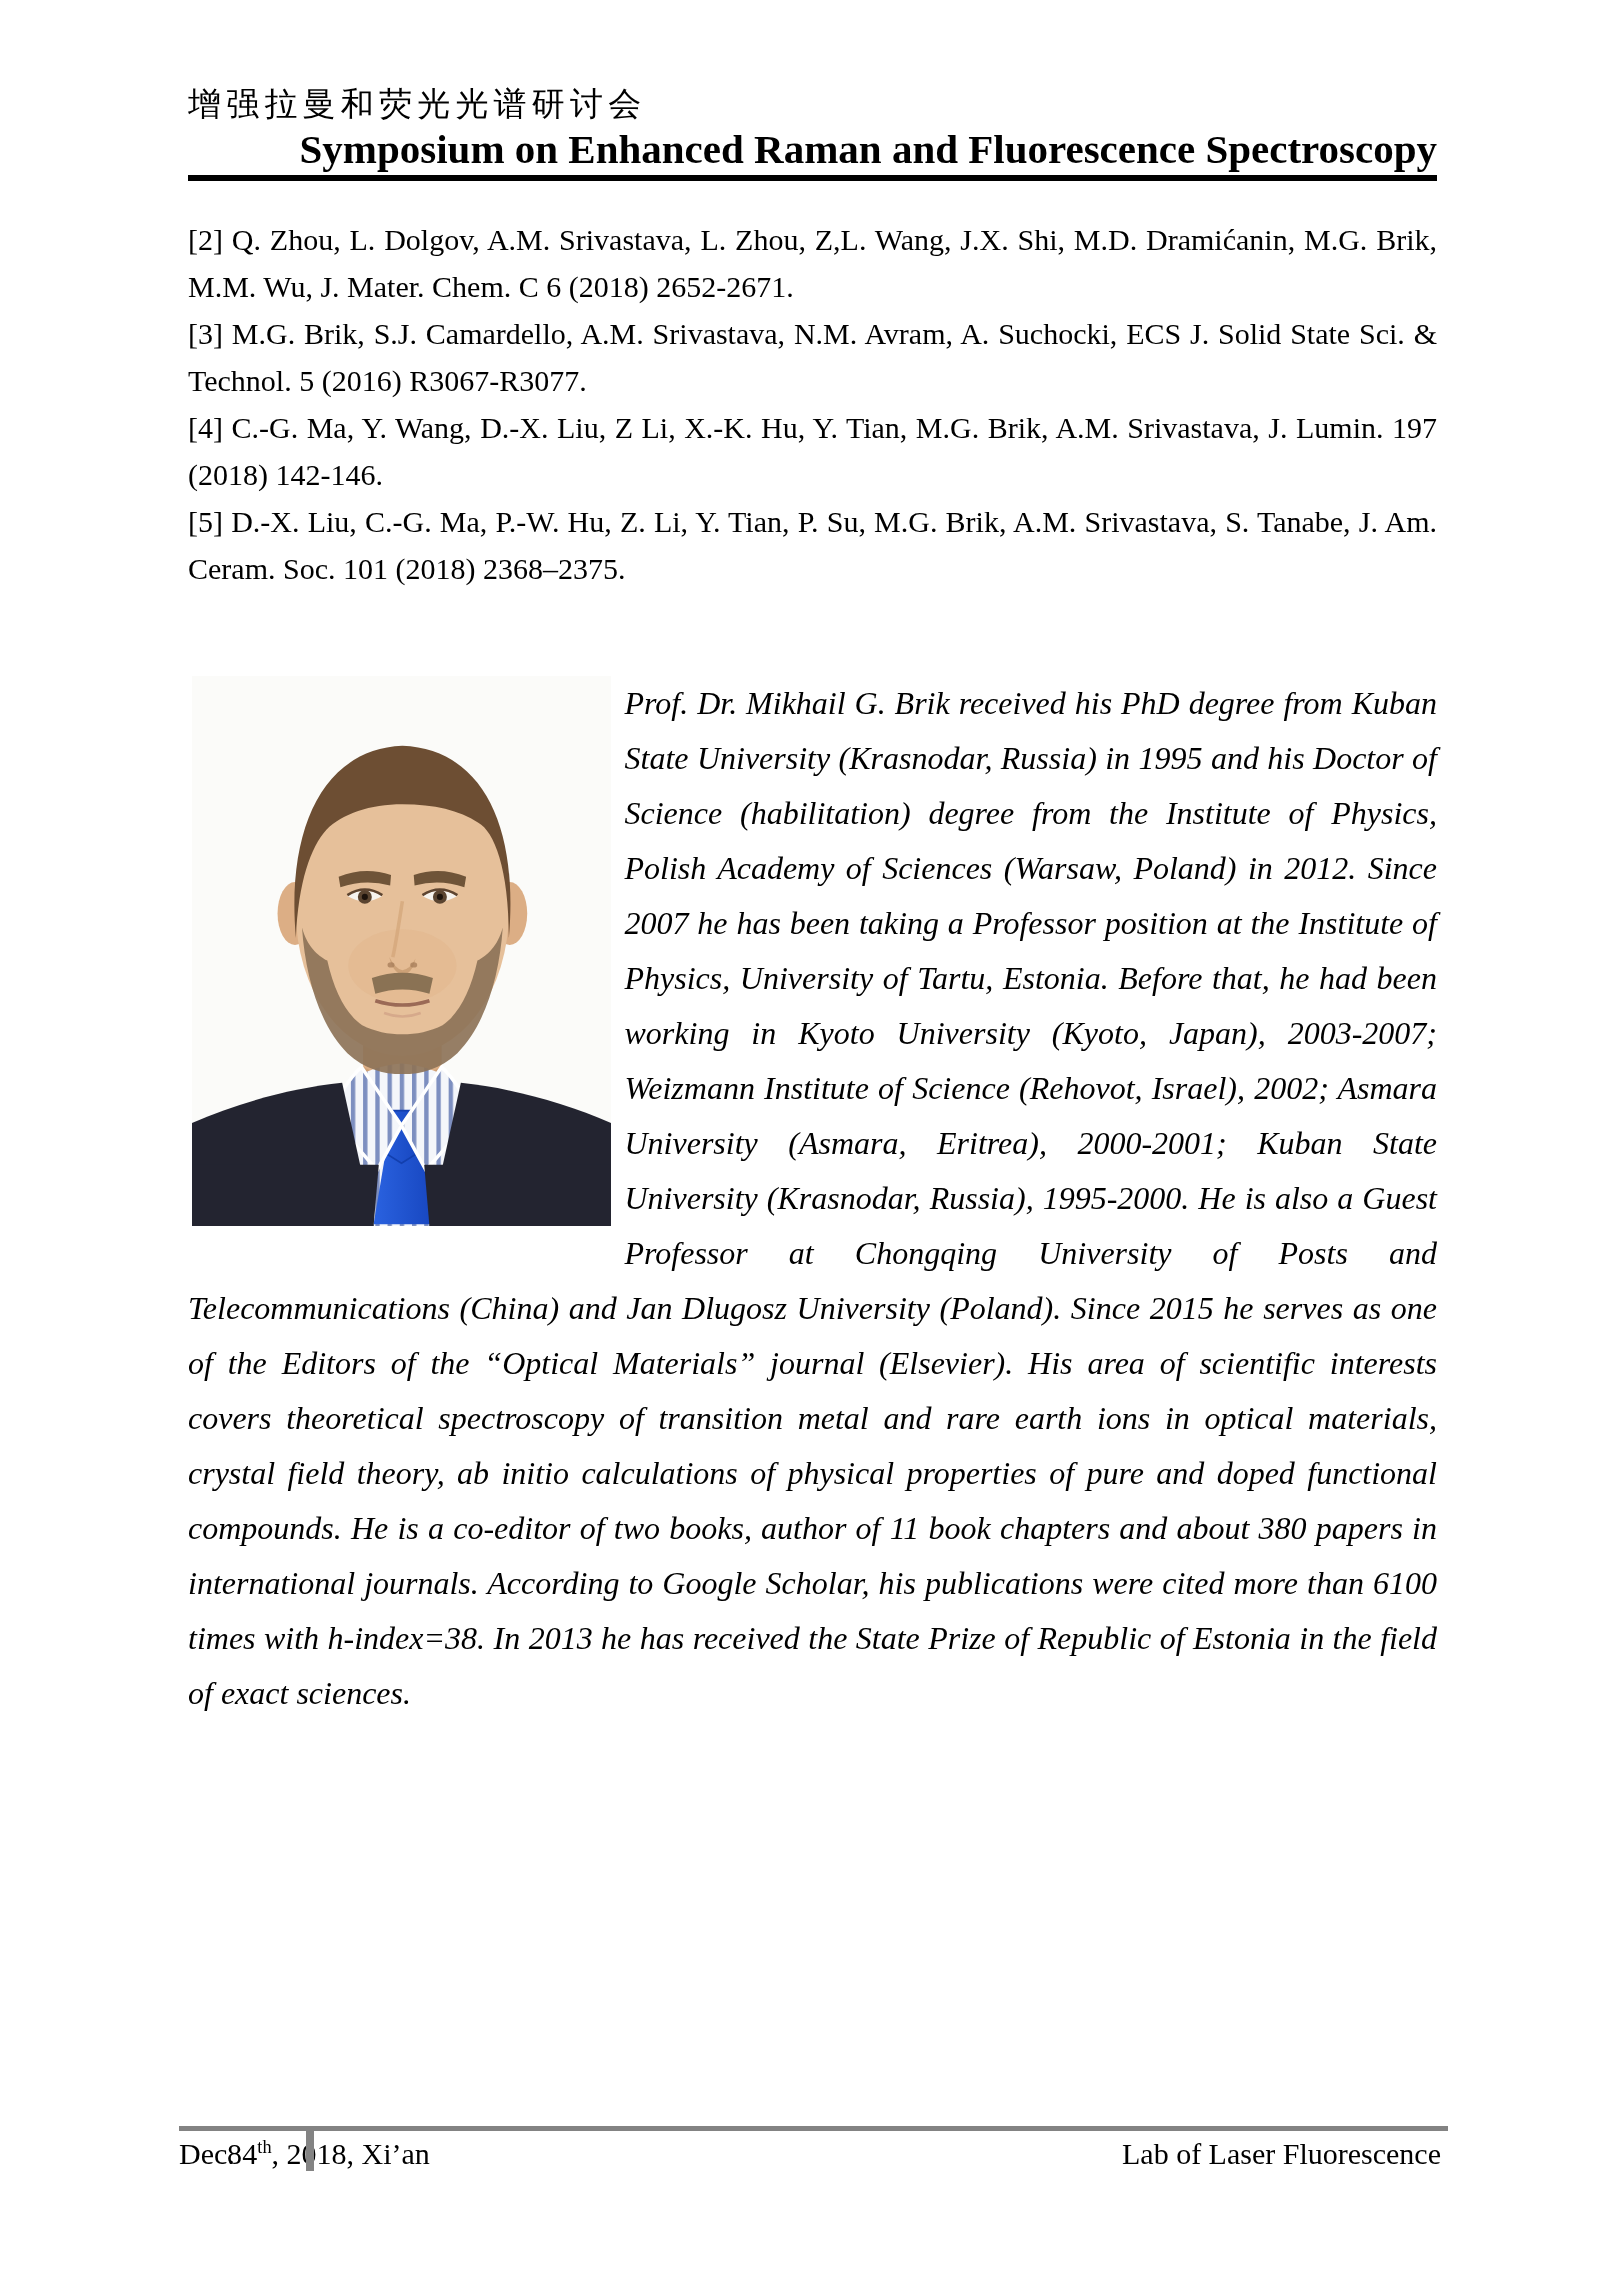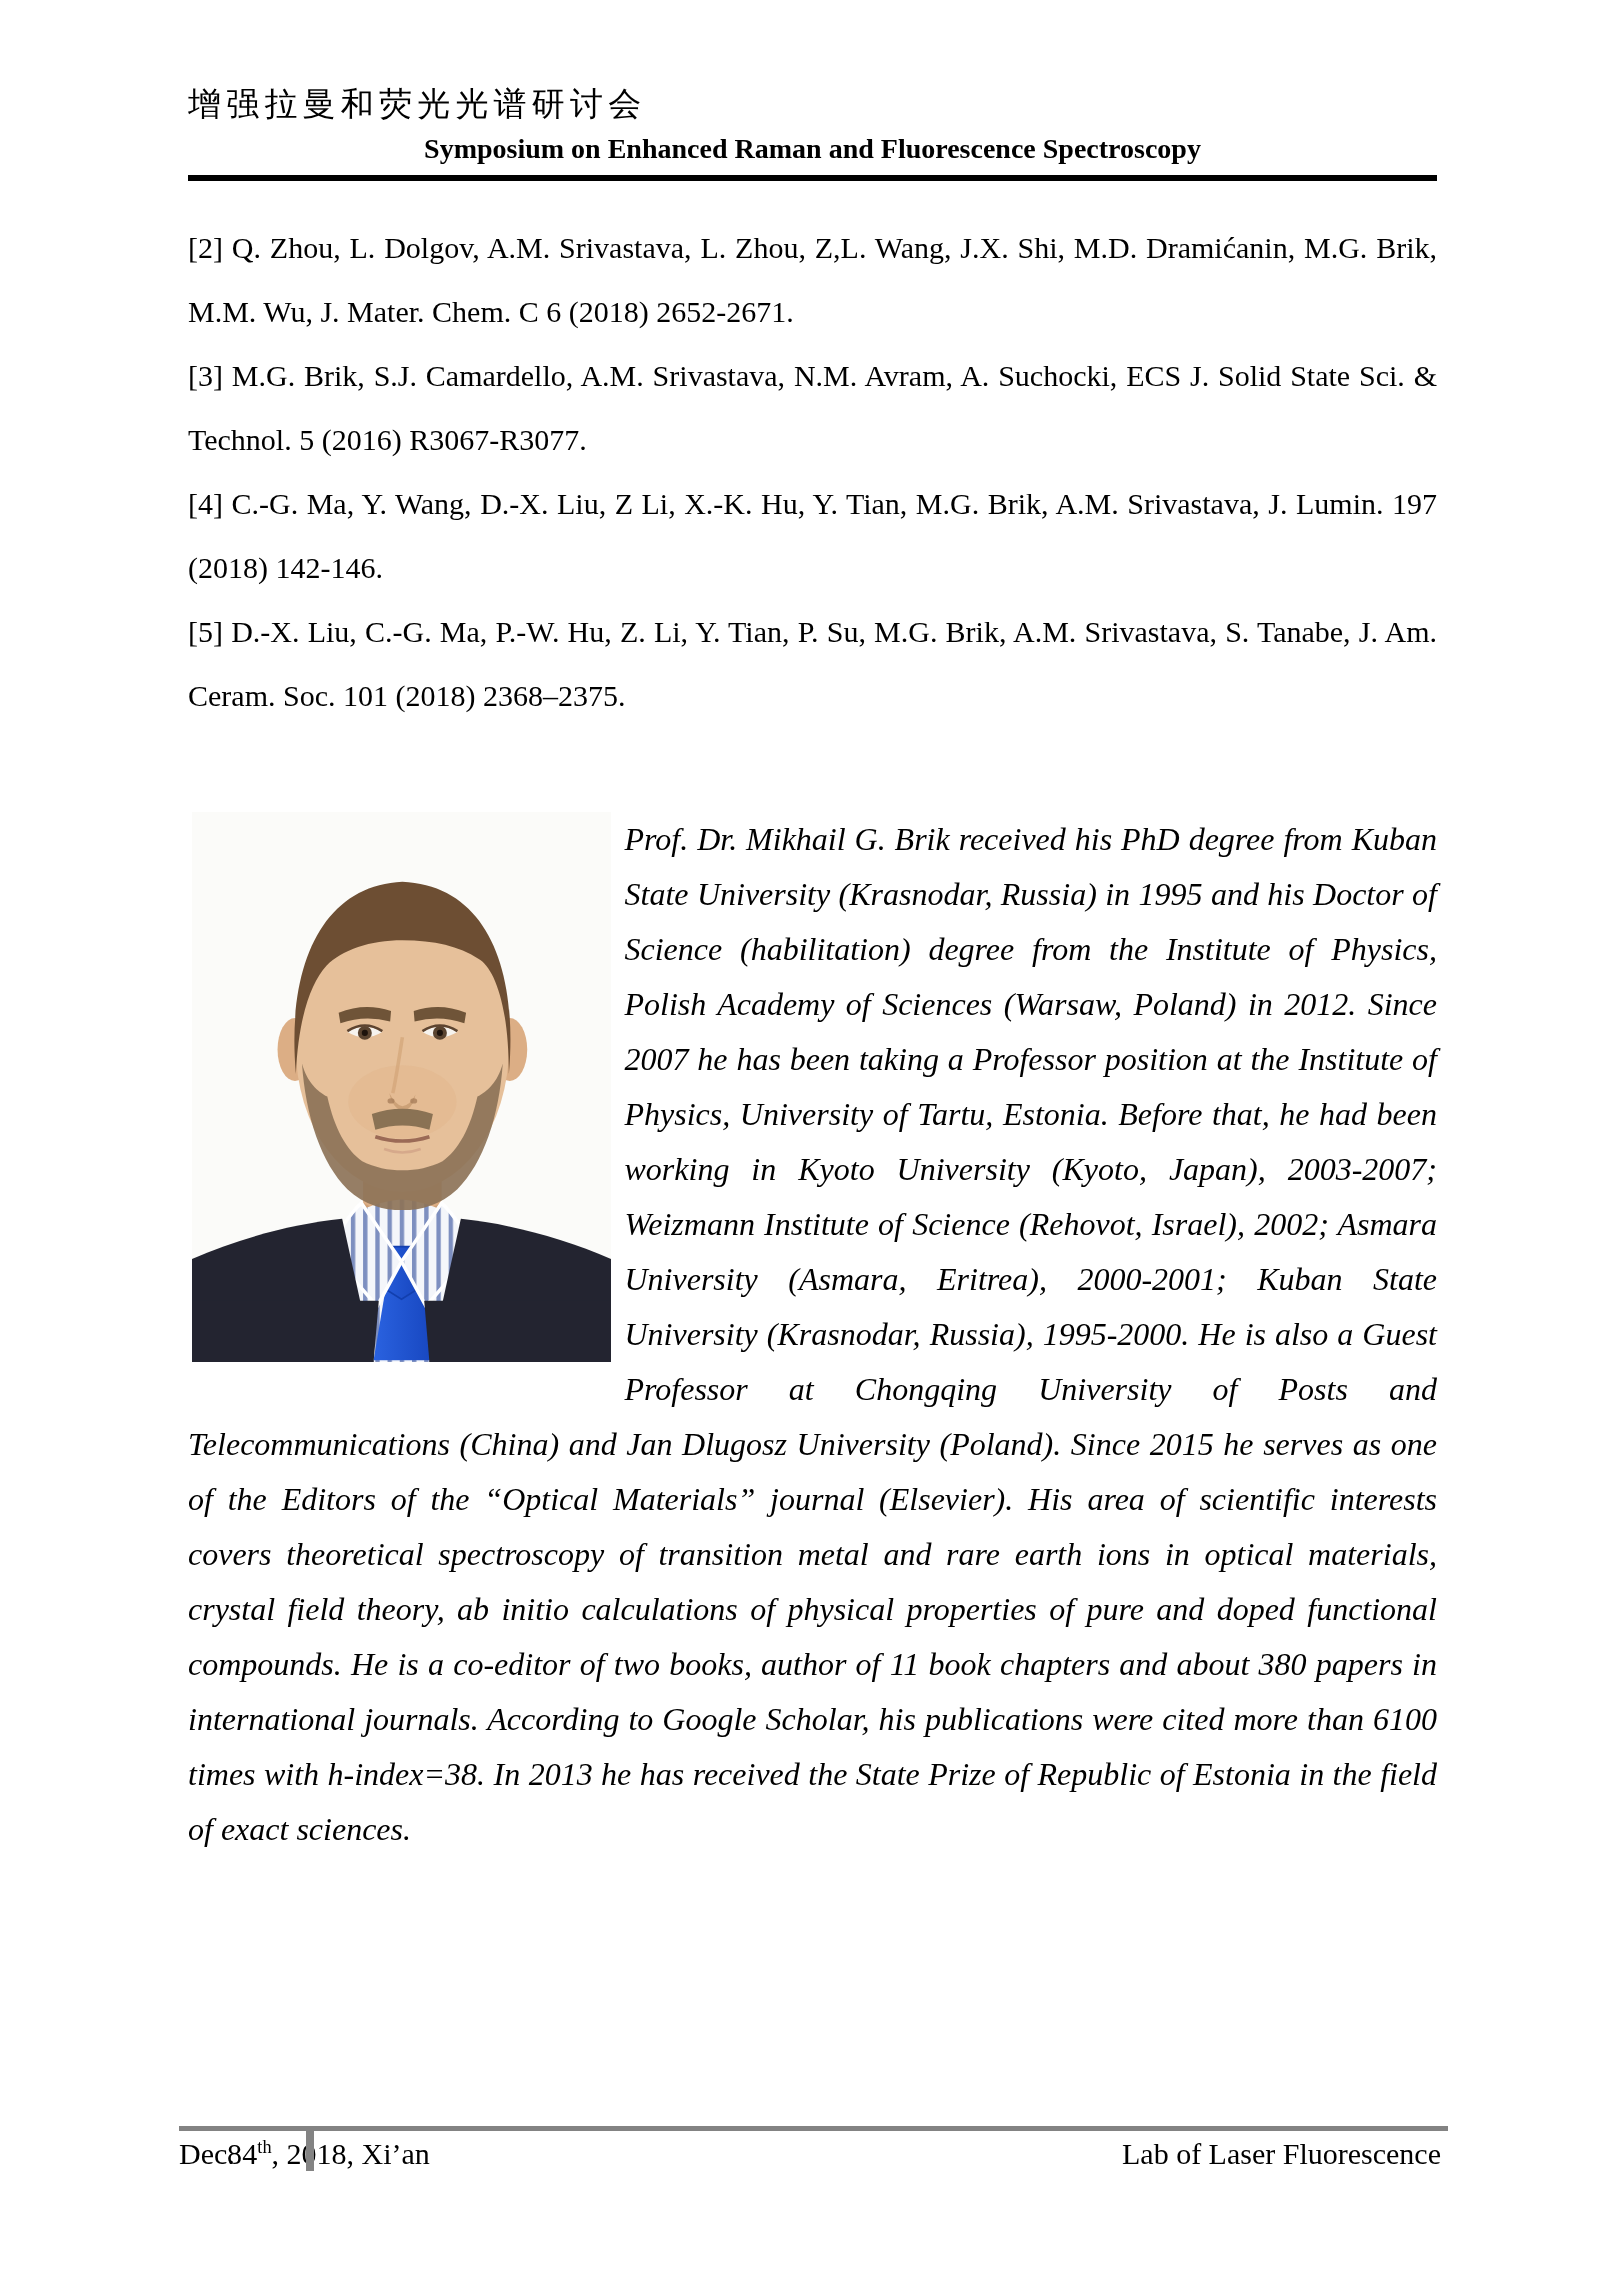--- a/index.html
+++ b/index.html
@@ -11,28 +11,28 @@
   }
   .content { margin-left:188px; width:1249px; }
 
   
   .hdr { padding-top:82px; }
   .title-zh {
     text-align:left; font-size:33px; line-height:45px;
     letter-spacing:5.2px; font-weight:400;
   }
   .title-en {
-    text-align:center; font-size:28px; line-height:44px; font-weight:700;
+    text-align:right; font-size:41px; line-height:44px; font-weight:700;
   }
   .hdr-rule { margin-top:4.4px; height:5.2px; background:#000; }
 
   
   .refs { margin-top:35px; }
   .ref {
-    font-size:30px; line-height:64px;
+    font-size:30px; line-height:47px;
     text-align:justify;
   }
 
   
   .bio { margin-top:84px; }
   .portrait {
     float:left; width:419px; height:550px;
     margin:0 14px 1.7px 3.5px; display:block;
   }
   .bio-text {

